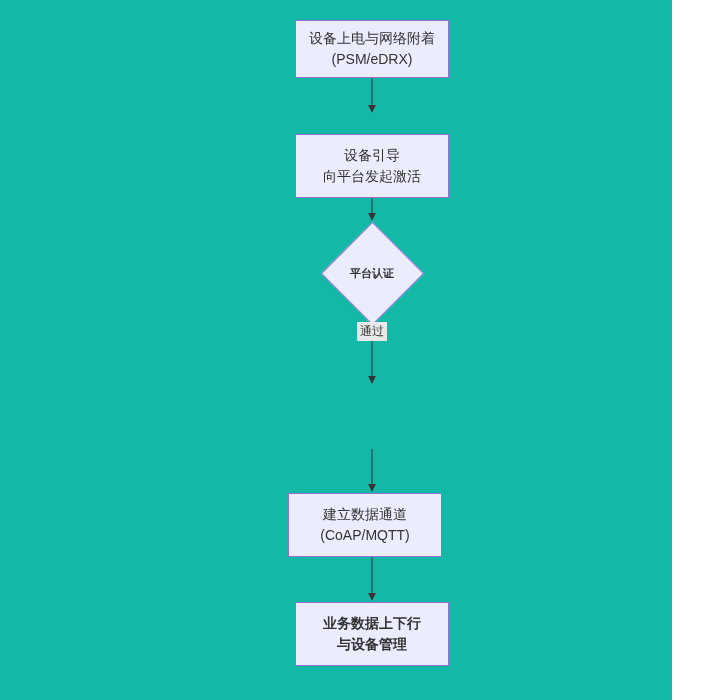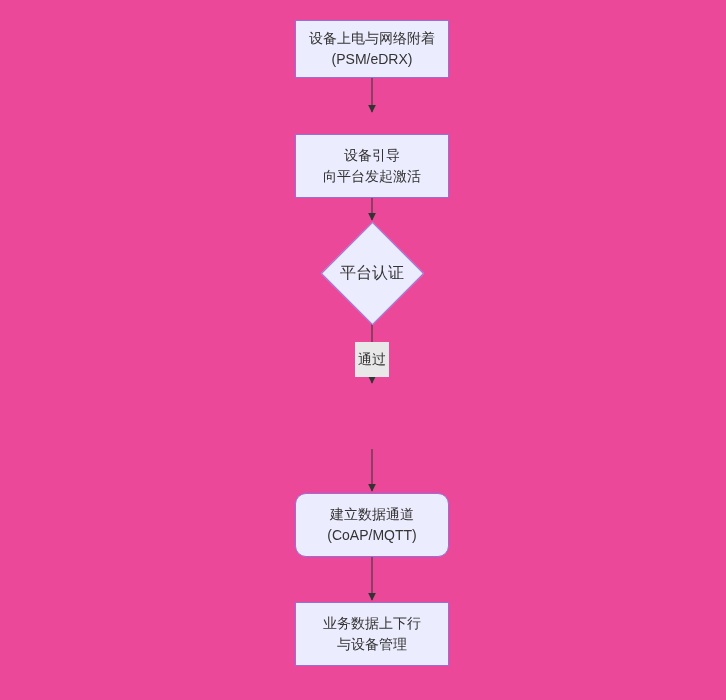--- a/index.html
+++ b/index.html
@@ -2,23 +2,23 @@
 <html><head>
 <meta charset="utf-8">
 <style>
   html, body {
     margin: 0;
     padding: 0;
     background: #ffffff;
   }
   .canvas {
     position: relative;
-    width: 726px;
+    width: 672px;
     height: 700px;
-    background: #ec4899;
+    background: #14b8a6;
     font-family: "Liberation Sans", "DejaVu Sans", sans-serif;
     overflow: hidden;
   }
   .edges-layer {
     position: absolute;
     left: 0;
     top: 0;
     width: 726px;
     height: 700px;
     pointer-events: none;
@@ -59,33 +59,34 @@
   }
   .diamond-label {
     position: absolute;
     left: 0;
     top: 0;
     width: 100%;
     height: 100%;
     display: flex;
     align-items: center;
     justify-content: center;
-    font-size: 16px;
+    font-size: 11px;
     color: #333333;
+    font-weight: bold;
   }
   .edge-label {
     position: absolute;
     left: 372px;
-    top: 342px;
+    top: 322px;
     transform: translateX(-50%);
     background: #e8e8e8;
     color: #333333;
-    font-size: 14px;
+    font-size: 12px;
     line-height: 19px;
-    padding: 8px 3px;
+    padding: 0 3px;
   }
 </style>
 </head>
 <body>
 
 <div class="canvas">
 
   <svg class="edges-layer" width="726" height="700" viewBox="0 0 726 700" xmlns="http://www.w3.org/2000/svg">
     <defs>
       <marker id="arrowhead" viewBox="0 0 10 10" refX="9" refY="5" markerWidth="8" markerHeight="8" orient="auto-start-reverse">
@@ -110,23 +111,23 @@
   </div>
 
   <div class="diamond-wrap">
     <div class="diamond-shape"></div>
     <div class="diamond-label">平台认证</div>
   </div>
 
   <div class="edge-label">通过</div>
 
 
-  <div class="node-rect" style="left:295px; top:493px; height:64px;border-radius:11px;">
+  <div class="node-rect" style="left:288px; top:493px; height:64px;">
     <span class="node-label">建立数据通道
 (CoAP/MQTT)</span>
   </div>
 
-  <div class="node-rect" style="left:295px; top:602px; height:64px;">
+  <div class="node-rect" style="left:295px; top:602px; height:64px;font-weight:bold;">
     <span class="node-label">业务数据上下行
 与设备管理</span>
   </div>
 
 </div>
 
 </body></html>

